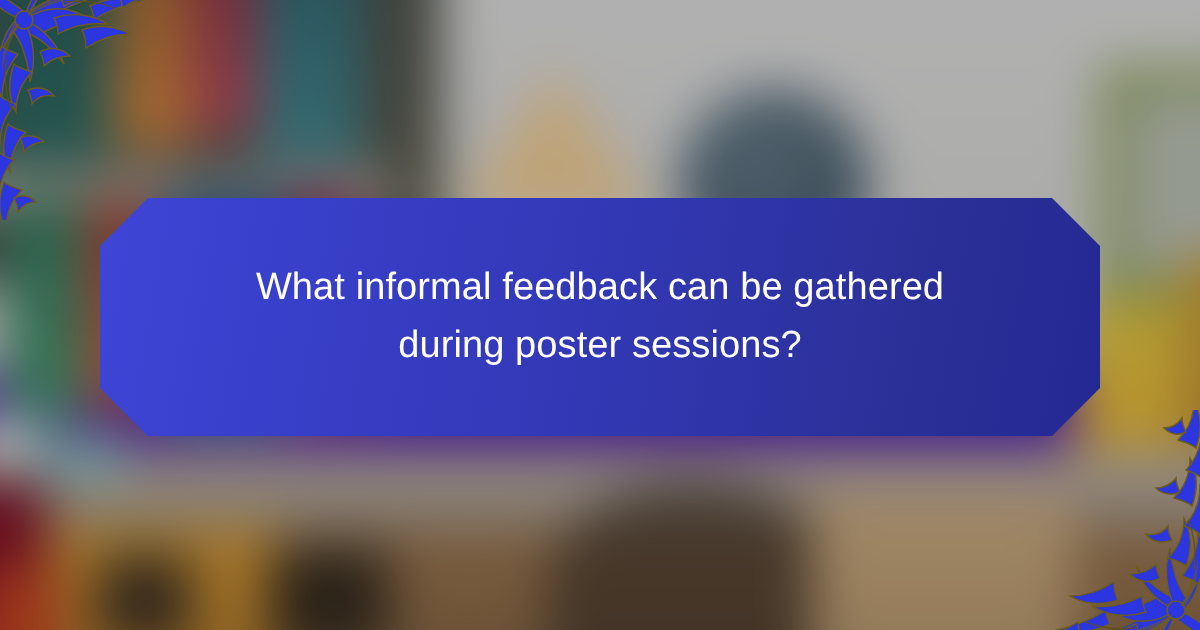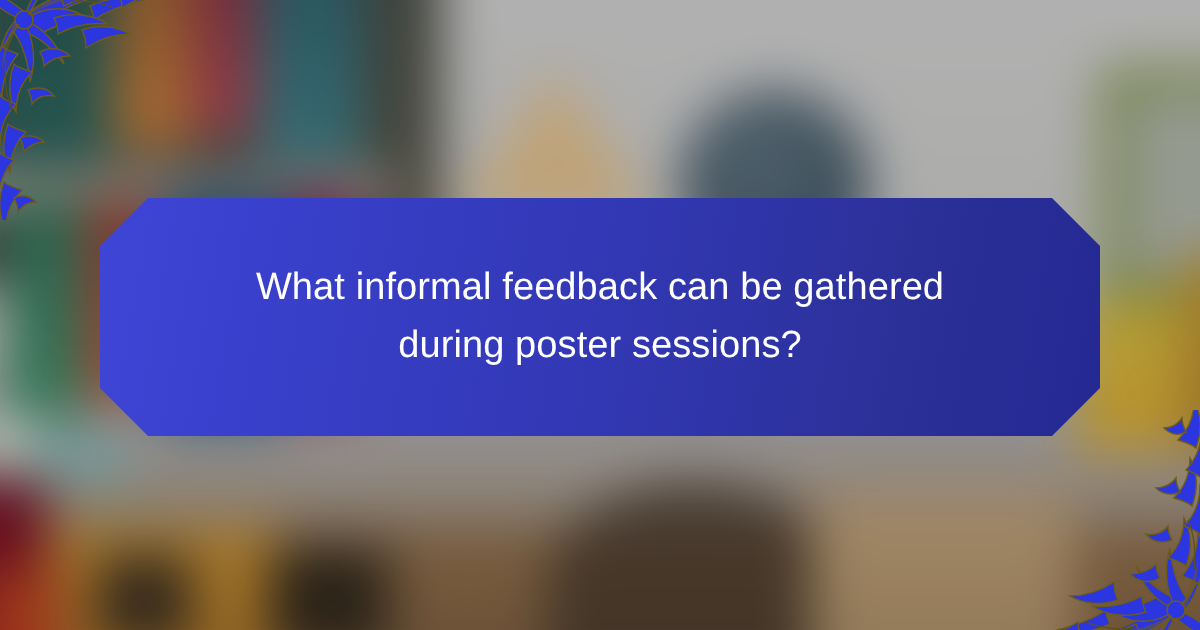--- a/index.html
+++ b/index.html
@@ -7,21 +7,21 @@
     margin: 0;
     padding: 0;
     background: #000;
   }
   #stage {
     position: relative;
     width: 1200px;
     height: 630px;
     overflow: hidden;
     font-family: "Liberation Sans", sans-serif;
-    background: #a3a3a3;
+    background: #4c1d95;
   }
 
   
   .bg-layer {
     position: absolute;
     inset: 0;
     overflow: hidden;
   }
   .bg-paint {
     position: absolute;

